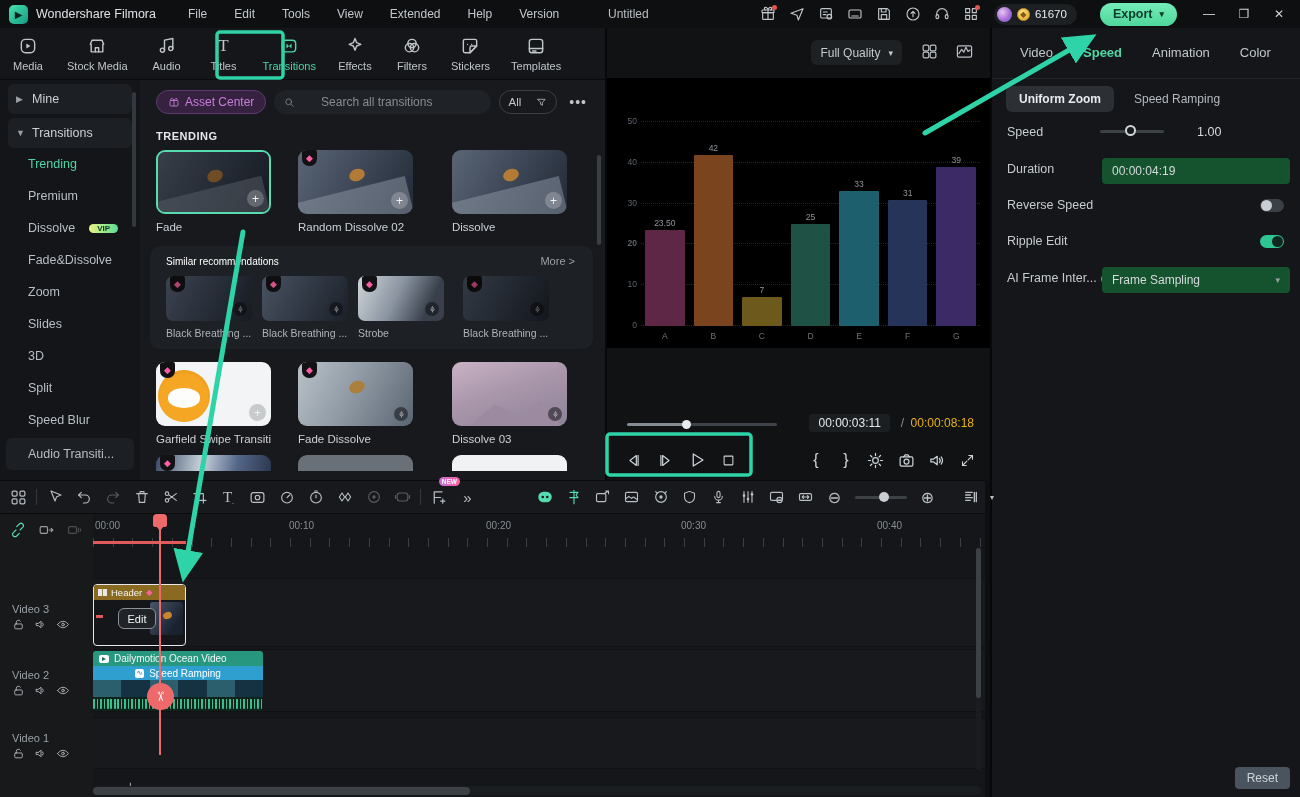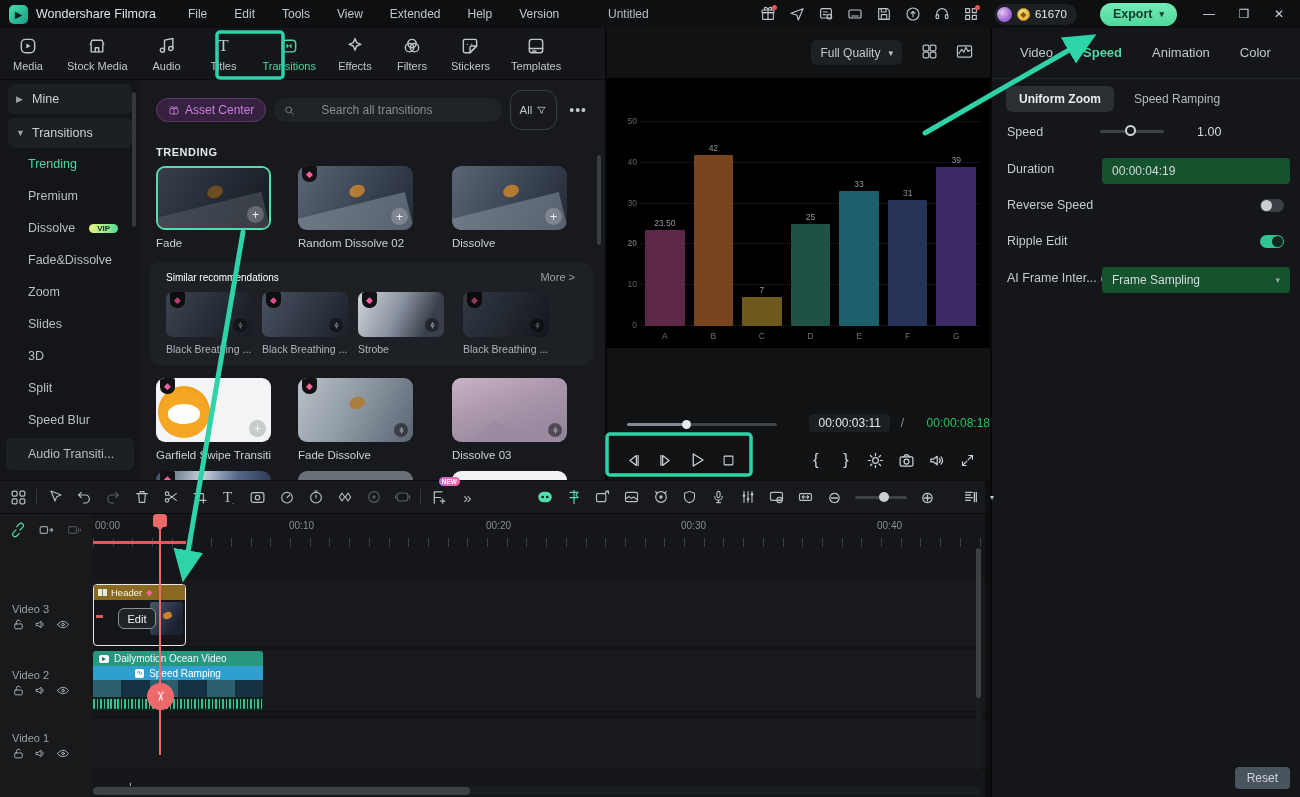--- a/index.html
+++ b/index.html
@@ -41,21 +41,21 @@
   .sideitem.active{color:var(--accent-text)}
   .vip{margin-left:14px;background:linear-gradient(90deg,#eaf57e,#58dd9a);color:#16321d;font-weight:bold;font-size:8px;border-radius:8px;padding:0 8px}
   .sscroll{position:absolute;width:4px;border-radius:2px;background:#33383d}
   
   #library{left:140px;top:80px;width:465px;height:400px;background:#17191d;overflow:hidden}
   .libctrls{display:flex;align-items:center;gap:8px;margin:10px 14px 0 16px}
   .assetbtn{display:flex;align-items:center;gap:5px;background:#372140;border:1px solid #5c3a6e;color:var(--asset);border-radius:12px;height:24px;padding:0 11px;font-size:12px;white-space:nowrap}
   .search{flex:1;display:flex;align-items:center;gap:24px;background:#1f2226;border-radius:12px;height:24px;padding:0 10px;color:#8b9197}
   .search input{background:transparent;border:0;outline:0;color:#aeb4ba;font-size:12px;width:100%;font-family:inherit}
   .search input::placeholder{color:#878d93}
-  .allbtn{display:flex;align-items:center;gap:4px;border:1px solid #3a3f44;border-radius:12px;height:40px;padding:0 9px;color:#c0c5ca;font-size:11.5px}
+  .allbtn{display:flex;align-items:center;gap:15px;border:1px solid #3a3f44;border-radius:12px;height:24px;padding:0 9px;color:#c0c5ca;font-size:11.5px}
   .morebtn{color:#c0c5ca;font-size:14px;letter-spacing:1px;padding:0 4px}
   .secthead{margin:16px 0 8px 16px;font-size:11px;font-weight:bold;color:#e4e8eb;letter-spacing:.5px}
   .thumbrow{display:flex;gap:25px;margin-left:16px}
   .titem{width:115px}
   .thumb{width:115px;height:64px;border-radius:9px;position:relative;overflow:hidden;background:linear-gradient(118deg,#5a6575 0%,#404a5a 45%,#232a36 100%)}
   .thumb.sel{border:2px solid var(--accent)}
   .thumb .figure{position:absolute;left:44%;top:30%;width:16px;height:12px;border-radius:50%;background:#c8842f;opacity:.85;transform:rotate(-20deg)}
   .thumb .slope{position:absolute;left:-20%;bottom:-45%;width:120%;height:80%;background:#8d98a6;opacity:.5;transform:rotate(-14deg)}
   .tdark{filter:brightness(.62)}
   .badge{position:absolute;left:4px;top:0;width:15px;height:16px;background:#121214;border-radius:2px 2px 7px 7px;display:flex;align-items:center;justify-content:center;color:var(--pink);font-size:9px}
@@ -585,21 +585,21 @@
   </div>
 
   <div class="scrub">
       <div class="strack"></div>
       <div class="sknob"></div>
     </div>
   <div class="tc" style="right:100px">
       <span class="tcbox">00:00:03:11</span>
     </div>
   <div class="tc dim" style="right:86px">/</div>
-  <div class="tc" style="right:0;color:#22c55e">00:00:08:18</div>
+  <div class="tc" style="right:16px;color:#eab308">00:00:08:18</div>
 
   <span class="ctrl" style="left:14px">
       <svg class="i" width="17" height="17" viewBox="0 0 24 24">
         <path d="M16 5l-9 7 9 7z"></path>
         <path d="M18.5 5v14"></path>
       </svg>
     </span>
   <span class="ctrl" style="left:46px">
       <svg class="i" width="17" height="17" viewBox="0 0 24 24">
         <path d="M8 5l9 7-9 7z"></path>

